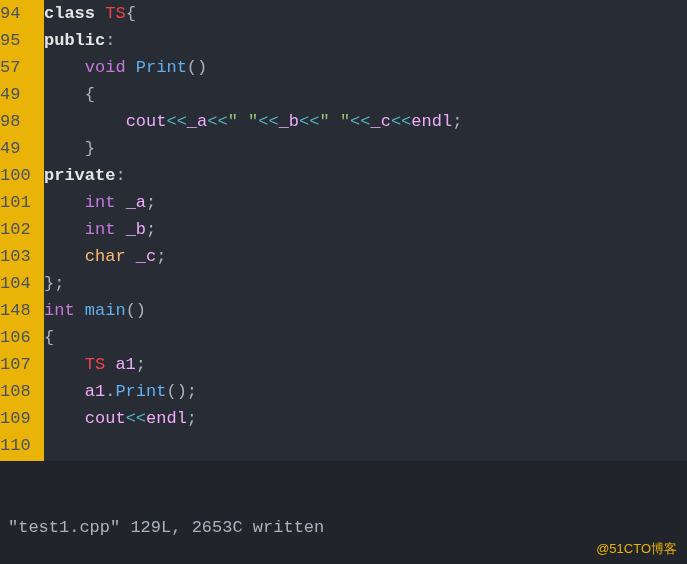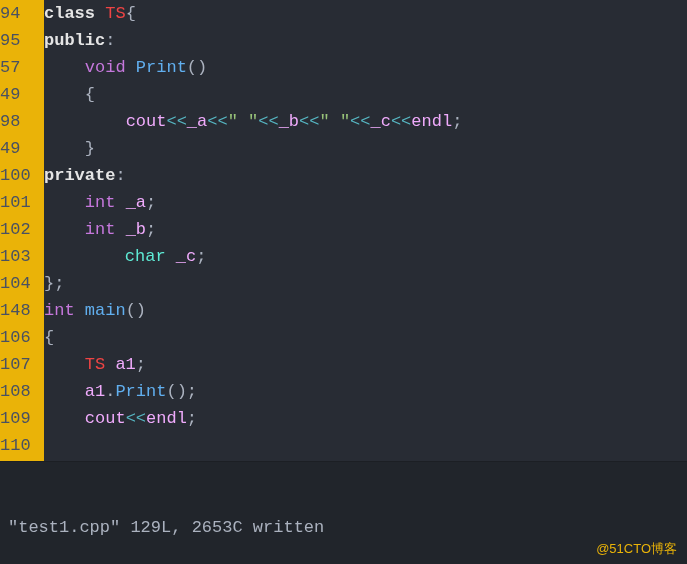--- a/index.html
+++ b/index.html
@@ -37,21 +37,21 @@
   }
   .code .row { display: block; }
   .tk-keyword { color: #e5e5e5; font-weight: bold; }
   .tk-type    { color: #c678dd; }
   .tk-func    { color: #61afef; }
   .tk-class   { color: #ef4444; }
   .tk-ident   { color: #f0abfc; }
   .tk-string  { color: #98c379; }
   .tk-punct   { color: #abb2bf; }
   .tk-int     { color: #c678dd; }
-  .tk-char    { color: #5eead4; margin-left: 40px; }
+  .tk-char    { color: #fdba74; }
   .tk-op      { color: #56b6c2; }
   .footer {
     border-top: 1px solid #1c1f24;
     background: #21252b;
     padding: 6px 8px 2px 8px;
     font-size: 17px;
     line-height: 24px;
     color: #abb2bf;
     white-space: pre;
   }

